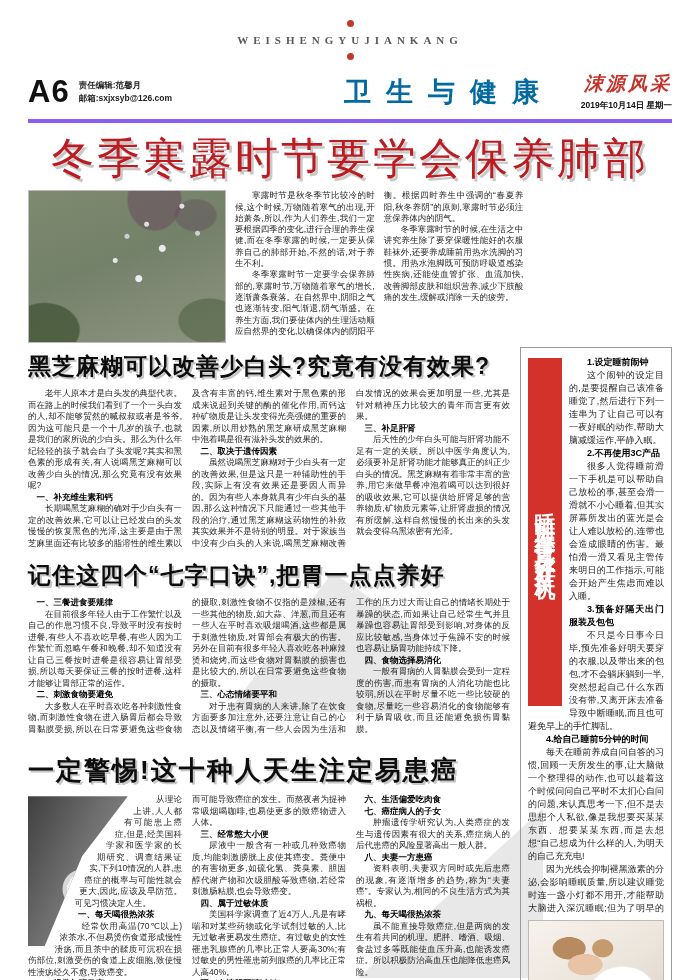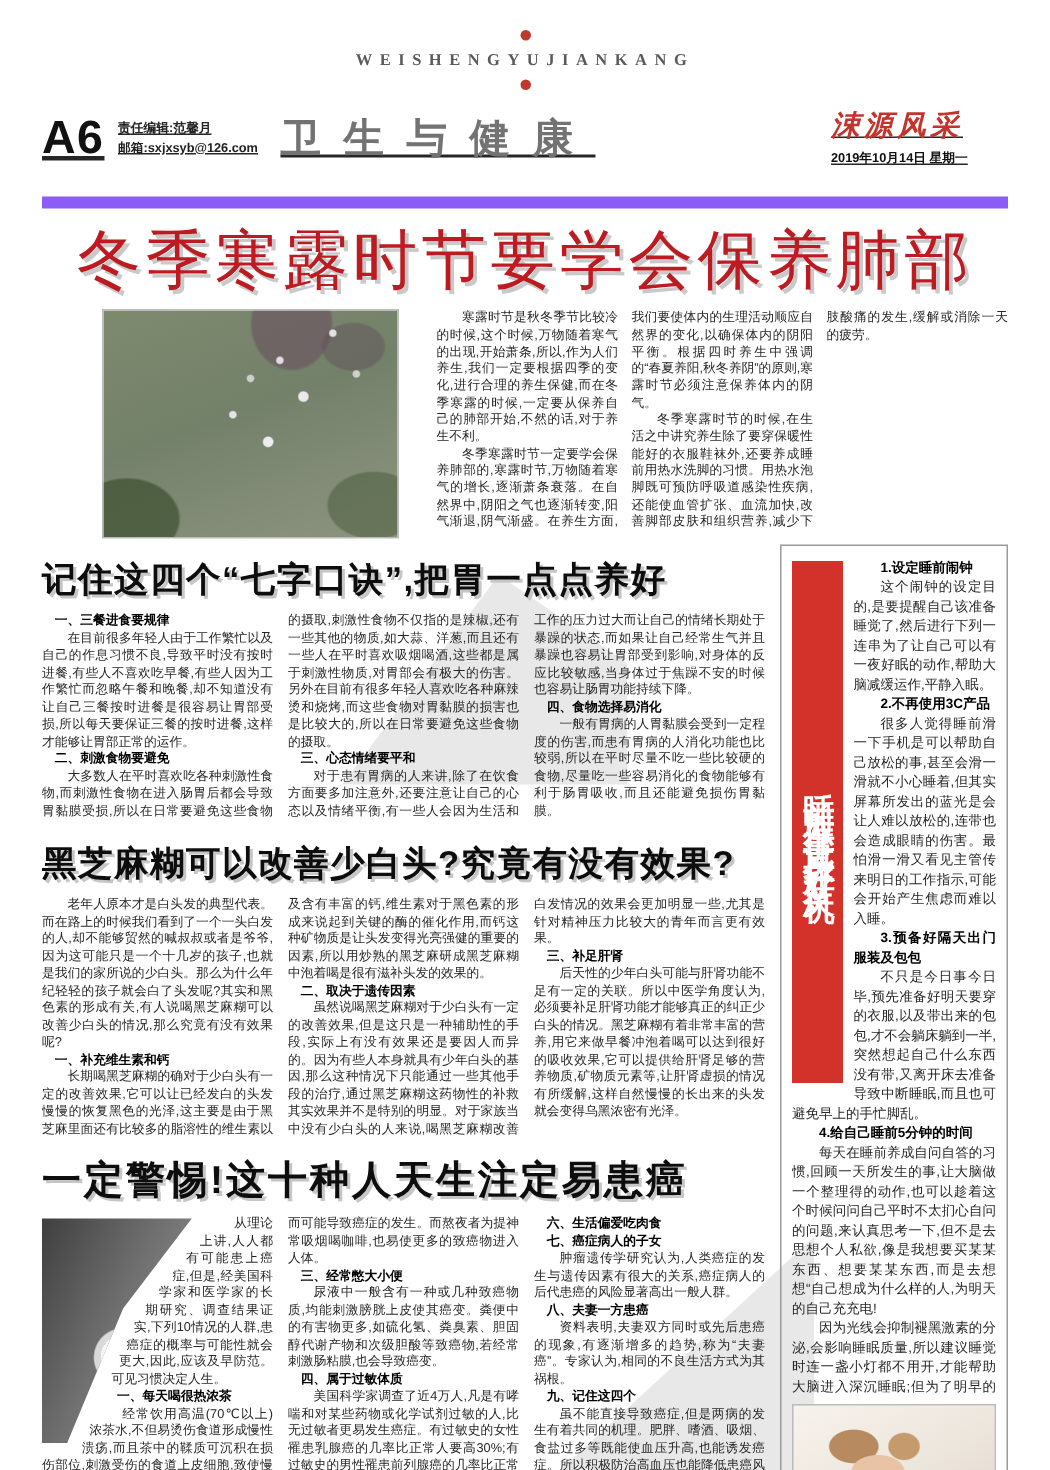--- a/index.html
+++ b/index.html
@@ -13,37 +13,37 @@
     color: #262626;
     padding: 8px 28px 10px 28px;
     overflow: hidden;
   }
   
   .rule-row { display:flex; align-items:center; gap:7px; margin-top:4px;flex-direction:column; }
   .hline { flex:1; border-top:1.5px solid #4a4a4a; }
   .dot { width:7px; height:7px; border-radius:50%; background:#c0392b; }
   .pinyin { font-family:"Liberation Serif", serif; font-size:11px; letter-spacing:5px;
             color:#5a5a5a; font-weight:bold; }
-  .head-row { display:flex; align-items:center; border-bottom:8px solid #8b5cf6;
-              padding:3px 0 19px 0;text-decoration:underline; }
+  .head-row { display:flex; align-items:center; border-bottom:4px solid #8b5cf6;
+              padding:3px 0 7px 0; }
   .page-no { font-size:31px; font-weight:900; letter-spacing:1px; color:#111; }
   .editor-block { font-size:8.5px; font-weight:bold; margin-left:9px; line-height:13px; color:#222; }
-  .section-title { flex:1; text-align:left; font-size:27px; font-weight:900;
-                   letter-spacing:15px; padding-left:15px; color:#737373;
+  .section-title { flex:1; text-align:right; font-size:27px; font-weight:900;
+                   letter-spacing:15px; padding-left:15px; color:#0369a1;
                    font-family:"Liberation Serif", serif; }
-  .masthead-block { text-align:left; min-width:118px; }
+  .masthead-block { text-align:right; min-width:118px; }
   .masthead { color:#c5342c; font-size:19px; font-weight:900; font-style:italic;
               font-family:"Liberation Serif", serif; letter-spacing:3px; }
   .date { font-size:8.5px; font-weight:bold; color:#111; margin-top:3px; }
   
   .headline { text-align:center; font-size:43px; font-weight:400; color:#bc1b21;
               letter-spacing:3px; margin:12px 0 8px 0; line-height:1.1;
               text-shadow:2.5px 2.5px 0 #c9c9c9; white-space:nowrap; }
   
-  .lead { display:flex; gap:25px; margin-bottom:4px;margin-left:40px; }
+  .lead { display:flex; gap:9px; margin-bottom:4px; }
   .photo { border:1px solid #bbb; }
   .photo-lead {
     width:198px; height:153px; flex-shrink:0;
     background:
       radial-gradient(circle at 78% 10%, rgba(240,240,245,.9) 0 2px, transparent 3px),
       radial-gradient(circle at 60% 22%, rgba(235,235,240,.9) 0 2px, transparent 3px),
       radial-gradient(circle at 68% 38%, rgba(240,238,244,.95) 0 3px, transparent 4px),
       radial-gradient(circle at 50% 30%, rgba(228,224,234,.8) 0 2px, transparent 3px),
       radial-gradient(circle at 44% 46%, rgba(240,240,246,.9) 0 2px, transparent 3px),
       radial-gradient(circle at 56% 58%, rgba(244,242,248,.95) 0 3px, transparent 4px),
@@ -139,45 +139,45 @@
       <p class="ap">寒露时节是秋冬季节比较冷的时候,这个时候,万物随着寒气的出现,开始萧条,所以,作为人们养生,我们一定要根据四季的变化,进行合理的养生保健,而在冬季寒露的时候,一定要从保养自己的肺部开始,不然的话,对于养生不利。</p>
       <p class="ap">冬季寒露时节一定要学会保养肺部的,寒露时节,万物随着寒气的增长,逐渐萧条衰落。在自然界中,阴阳之气也逐渐转变,阳气渐退,阴气渐盛。在养生方面,我们要使体内的生理活动顺应自然界的变化,以确保体内的阴阳平衡。根据四时养生中强调的“春夏养阳,秋冬养阴”的原则,寒露时节必须注意保养体内的阴气。</p>
       <p class="ap">冬季寒露时节的时候,在生活之中讲究养生除了要穿保暖性能好的衣服鞋袜外,还要养成睡前用热水洗脚的习惯。用热水泡脚既可预防呼吸道感染性疾病,还能使血管扩张、血流加快,改善脚部皮肤和组织营养,减少下肢酸痛的发生,缓解或消除一天的疲劳。</p>
     </div>
   </section>
 
   <div class="body-row">
     <div class="left-col">
 
       <section class="art">
+        <h2 class="art-title t2">黑芝麻糊可以改善少白头?究竟有没有效果?</h2>
+        <div class="cols3 h2body">
+          <p class="ap">老年人原本才是白头发的典型代表。而在路上的时候我们看到了一个一头白发的人,却不能够贸然的喊叔叔或者是爷爷,因为这可能只是一个十几岁的孩子,也就是我们的家所说的少白头。那么为什么年纪轻轻的孩子就会白了头发呢?其实和黑色素的形成有关,有人说喝黑芝麻糊可以改善少白头的情况,那么究竟有没有效果呢?</p>
+          <p class="ah">一、补充维生素和钙</p>
+          <p class="ap">长期喝黑芝麻糊的确对于少白头有一定的改善效果,它可以让已经发白的头发慢慢的恢复黑色的光泽,这主要是由于黑芝麻里面还有比较多的脂溶性的维生素以及含有丰富的钙,维生素对于黑色素的形成来说起到关键的酶的催化作用,而钙这种矿物质是让头发变得光亮强健的重要的因素,所以用炒熟的黑芝麻研成黑芝麻糊中泡着喝是很有滋补头发的效果的。</p>
+          <p class="ah">二、取决于遗传因素</p>
+          <p class="ap">虽然说喝黑芝麻糊对于少白头有一定的改善效果,但是这只是一种辅助性的手段,实际上有没有效果还是要因人而异的。因为有些人本身就具有少年白头的基因,那么这种情况下只能通过一些其他手段的治疗,通过黑芝麻糊这药物性的补救其实效果并不是特别的明显。对于家族当中没有少白头的人来说,喝黑芝麻糊改善白发情况的效果会更加明显一些,尤其是针对精神压力比较大的青年而言更有效果。</p>
+          <p class="ah">三、补足肝肾</p>
+          <p class="ap">后天性的少年白头可能与肝肾功能不足有一定的关联。所以中医学角度认为,必须要补足肝肾功能才能够真正的纠正少白头的情况。黑芝麻糊有着非常丰富的营养,用它来做早餐冲泡着喝可以达到很好的吸收效果,它可以提供给肝肾足够的营养物质,矿物质元素等,让肝肾虚损的情况有所缓解,这样自然慢慢的长出来的头发就会变得乌黑浓密有光泽。</p>
+
+        </div>
+      </section>
+
+      <section class="art">
         <div class="tri tri-a"></div>
         <h2 class="art-title t3">记住这四个“七字口诀”,把胃一点点养好</h2>
         <div class="cols3 h3body">
           <p class="ah">一、三餐进食要规律</p>
           <p class="ap">在目前很多年轻人由于工作繁忙以及自己的作息习惯不良,导致平时没有按时进餐,有些人不喜欢吃早餐,有些人因为工作繁忙而忽略午餐和晚餐,却不知道没有让自己三餐按时进餐是很容易让胃部受损,所以每天要保证三餐的按时进餐,这样才能够让胃部正常的运作。</p>
           <p class="ah">二、刺激食物要避免</p>
           <p class="ap">大多数人在平时喜欢吃各种刺激性食物,而刺激性食物在进入肠胃后都会导致胃黏膜受损,所以在日常要避免这些食物的摄取,刺激性食物不仅指的是辣椒,还有一些其他的物质,如大蒜、洋葱,而且还有一些人在平时喜欢吸烟喝酒,这些都是属于刺激性物质,对胃部会有极大的伤害。另外在目前有很多年轻人喜欢吃各种麻辣烫和烧烤,而这些食物对胃黏膜的损害也是比较大的,所以在日常要避免这些食物的摄取。</p>
           <p class="ah">三、心态情绪要平和</p>
           <p class="ap">对于患有胃病的人来讲,除了在饮食方面要多加注意外,还要注意让自己的心态以及情绪平衡,有一些人会因为生活和工作的压力过大而让自己的情绪长期处于暴躁的状态,而如果让自己经常生气并且暴躁也容易让胃部受到影响,对身体的反应比较敏感,当身体过于焦躁不安的时候也容易让肠胃功能持续下降。</p>
           <p class="ah">四、食物选择易消化</p>
           <p class="ap">一般有胃病的人胃黏膜会受到一定程度的伤害,而患有胃病的人消化功能也比较弱,所以在平时尽量不吃一些比较硬的食物,尽量吃一些容易消化的食物能够有利于肠胃吸收,而且还能避免损伤胃黏膜。</p>
-
-        </div>
-      </section>
-
-      <section class="art">
-        <h2 class="art-title t2">黑芝麻糊可以改善少白头?究竟有没有效果?</h2>
-        <div class="cols3 h2body">
-          <p class="ap">老年人原本才是白头发的典型代表。而在路上的时候我们看到了一个一头白发的人,却不能够贸然的喊叔叔或者是爷爷,因为这可能只是一个十几岁的孩子,也就是我们的家所说的少白头。那么为什么年纪轻轻的孩子就会白了头发呢?其实和黑色素的形成有关,有人说喝黑芝麻糊可以改善少白头的情况,那么究竟有没有效果呢?</p>
-          <p class="ah">一、补充维生素和钙</p>
-          <p class="ap">长期喝黑芝麻糊的确对于少白头有一定的改善效果,它可以让已经发白的头发慢慢的恢复黑色的光泽,这主要是由于黑芝麻里面还有比较多的脂溶性的维生素以及含有丰富的钙,维生素对于黑色素的形成来说起到关键的酶的催化作用,而钙这种矿物质是让头发变得光亮强健的重要的因素,所以用炒熟的黑芝麻研成黑芝麻糊中泡着喝是很有滋补头发的效果的。</p>
-          <p class="ah">二、取决于遗传因素</p>
-          <p class="ap">虽然说喝黑芝麻糊对于少白头有一定的改善效果,但是这只是一种辅助性的手段,实际上有没有效果还是要因人而异的。因为有些人本身就具有少年白头的基因,那么这种情况下只能通过一些其他手段的治疗,通过黑芝麻糊这药物性的补救其实效果并不是特别的明显。对于家族当中没有少白头的人来说,喝黑芝麻糊改善白发情况的效果会更加明显一些,尤其是针对精神压力比较大的青年而言更有效果。</p>
-          <p class="ah">三、补足肝肾</p>
-          <p class="ap">后天性的少年白头可能与肝肾功能不足有一定的关联。所以中医学角度认为,必须要补足肝肾功能才能够真正的纠正少白头的情况。黑芝麻糊有着非常丰富的营养,用它来做早餐冲泡着喝可以达到很好的吸收效果,它可以提供给肝肾足够的营养物质,矿物质元素等,让肝肾虚损的情况有所缓解,这样自然慢慢的长出来的头发就会变得乌黑浓密有光泽。</p>
 
         </div>
       </section>
 
       <section class="art">
         <div class="tri tri-b"></div>
         <h2 class="art-title t4">一定警惕!这十种人天生注定易患癌</h2>
         <div class="cols3 h4body">
           <div class="photo-tea"></div>
           <p class="ap">从理论上讲,人人都有可能患上癌症,但是,经美国科学家和医学家的长期研究、调查结果证实,下列10情况的人群,患癌症的概率与可能性就会更大,因此,应该及早防范。可见习惯决定人生。</p>
@@ -189,21 +189,21 @@
           <p class="ap">尿液中一般含有一种或几种致癌物质,均能刺激膀胱上皮使其癌变。粪便中的有害物更多,如硫化氢、粪臭素、胆固醇代谢产物和次级胆酸等致癌物,若经常刺激肠粘膜,也会导致癌变。</p>
           <p class="ah">四、属于过敏体质</p>
           <p class="ap">美国科学家调查了近4万人,凡是有哮喘和对某些药物或化学试剂过敏的人,比无过敏者更易发生癌症。有过敏史的女性罹患乳腺癌的几率比正常人要高30%;有过敏史的男性罹患前列腺癌的几率比正常人高40%。</p>
           <p class="ah">五、血清胆固醇过低</p>
           <p class="ap">美国一些专家认为,血清胆固醇过低的,其结肠癌发生率较高。血清胆固醇低于110mg/dl的人,其患结肠癌的危险性比正常人高3倍以上。</p>
           <p class="ah">六、生活偏爱吃肉食</p>
           <p class="ah">七、癌症病人的子女</p>
           <p class="ap">肿瘤遗传学研究认为,人类癌症的发生与遗传因素有很大的关系,癌症病人的后代患癌的风险显著高出一般人群。</p>
           <p class="ah">八、夫妻一方患癌</p>
           <p class="ap">资料表明,夫妻双方同时或先后患癌的现象,有逐渐增多的趋势,称为“夫妻癌”。专家认为,相同的不良生活方式为其祸根。</p>
-          <p class="ah">九、记住这四个</p>
+          <p class="ah">九、每天喝很热浓茶</p>
           <p class="ap">虽不能直接导致癌症,但是两病的发生有着共同的机理。肥胖、嗜酒、吸烟、食盐过多等既能使血压升高,也能诱发癌症。所以积极防治高血压也能降低患癌风险。</p>
 
         </div>
       </section>
 
     </div>
 
     <aside class="sidebar">
       <div class="sb-text">
         <div class="sb-strip">睡前六件事让身体好好关机</div>

